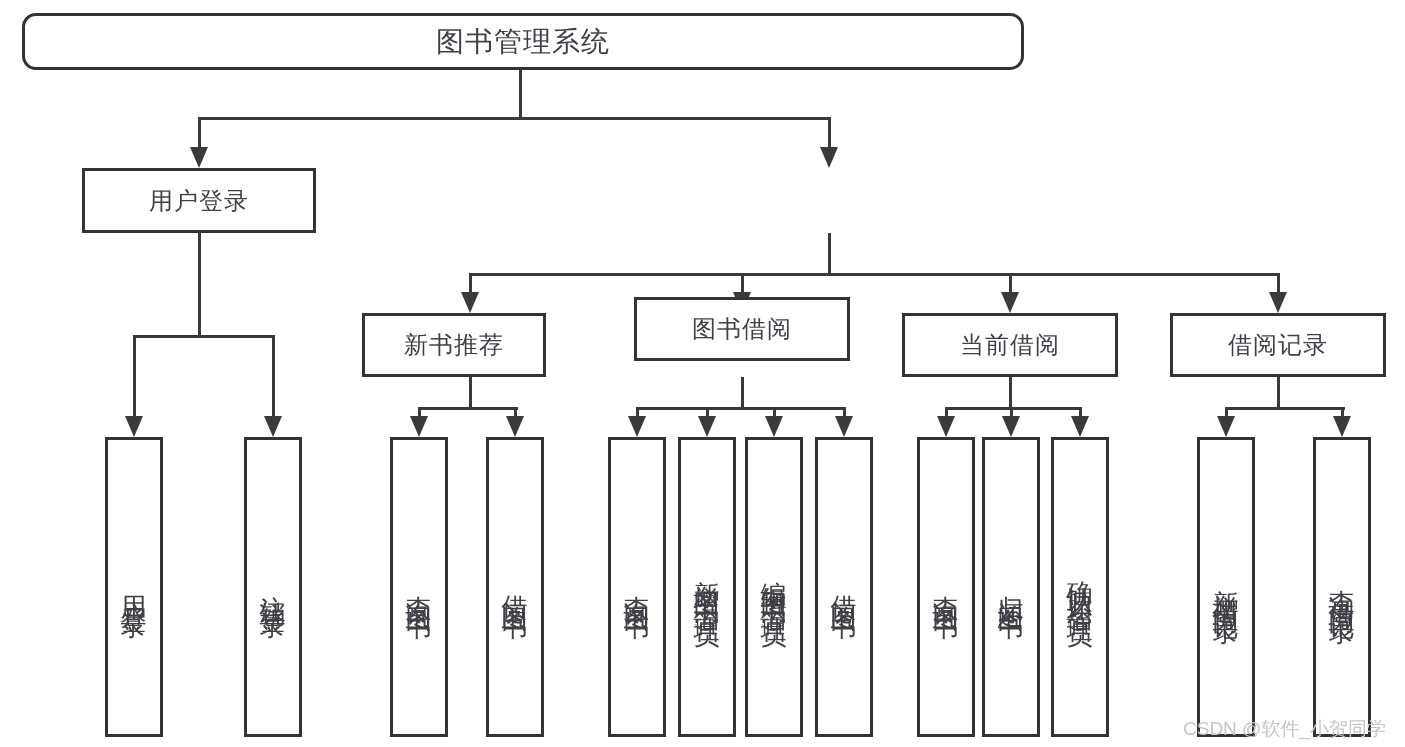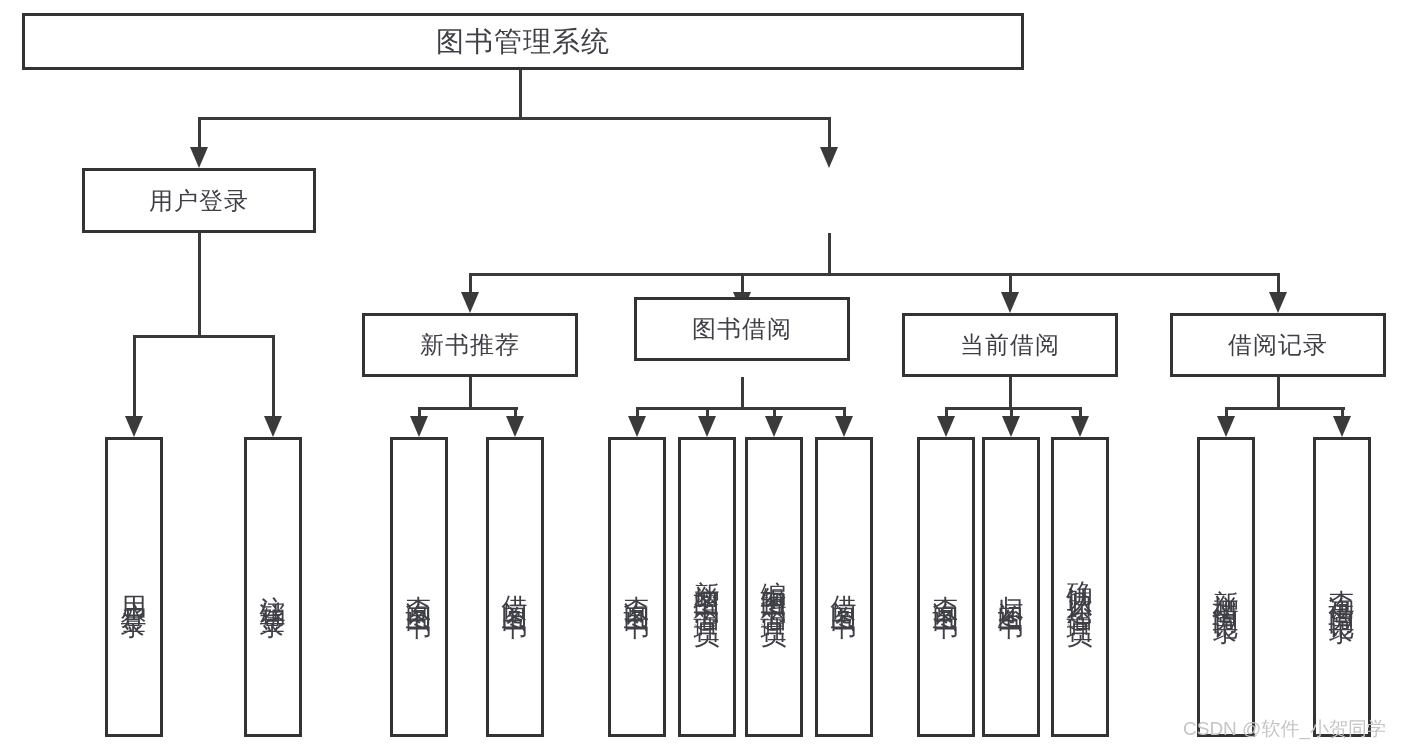--- a/index.html
+++ b/index.html
@@ -51,21 +51,21 @@
     color: #c5c5c5;
     white-space: nowrap;
     z-index: 10;
   }
 </style>
 </head>
 <body>
 
 <div id="canvas">
 
-  <div class="box" style="left:22px; top:13px; width:1002px; height:57px;">
+  <div class="box" style="left:22px; top:13px; width:1002px; height:57px;border-radius:14px;">
     <span class="hlabel root-label">图书管理系统</span>
   </div>
 
   <div class="vline" style="left:519px; top:70px; height:49px;"></div>
   <div class="hline" style="left:198px; top:117px; width:633px;"></div>
   <div class="vline" style="left:198px; top:117px; height:31px;"></div>
   <div class="arrow" style="left:190px; top:147px;"></div>
   <div class="vline" style="left:828px; top:117px; height:31px;"></div>
   <div class="arrow" style="left:820px; top:147px;"></div>
 
@@ -84,21 +84,21 @@
   <div class="hline" style="left:469px; top:273px; width:811px;"></div>
   <div class="vline" style="left:469px; top:273px; height:21px;"></div>
   <div class="arrow" style="left:461px; top:292px;"></div>
   <div class="vline" style="left:741px; top:273px; height:21px;"></div>
   <div class="arrow" style="left:733px; top:292px;"></div>
   <div class="vline" style="left:1009px; top:273px; height:21px;"></div>
   <div class="arrow" style="left:1001px; top:292px;"></div>
   <div class="vline" style="left:1277px; top:273px; height:21px;"></div>
   <div class="arrow" style="left:1269px; top:292px;"></div>
 
-  <div class="box" style="left:362px; top:313px; width:216px; height:64px;">
+  <div class="box" style="left:362px; top:313px; width:184px; height:64px;">
     <span class="hlabel">新书推荐</span>
   </div>
   <div class="box" style="left:634px; top:297px; width:216px; height:64px;">
     <span class="hlabel">图书借阅</span>
   </div>
   <div class="box" style="left:1170px; top:313px; width:216px; height:64px;">
     <span class="hlabel">借阅记录</span>
   </div>
   <div class="box" style="left:902px; top:313px; width:216px; height:64px;">
     <span class="hlabel">当前借阅</span>

